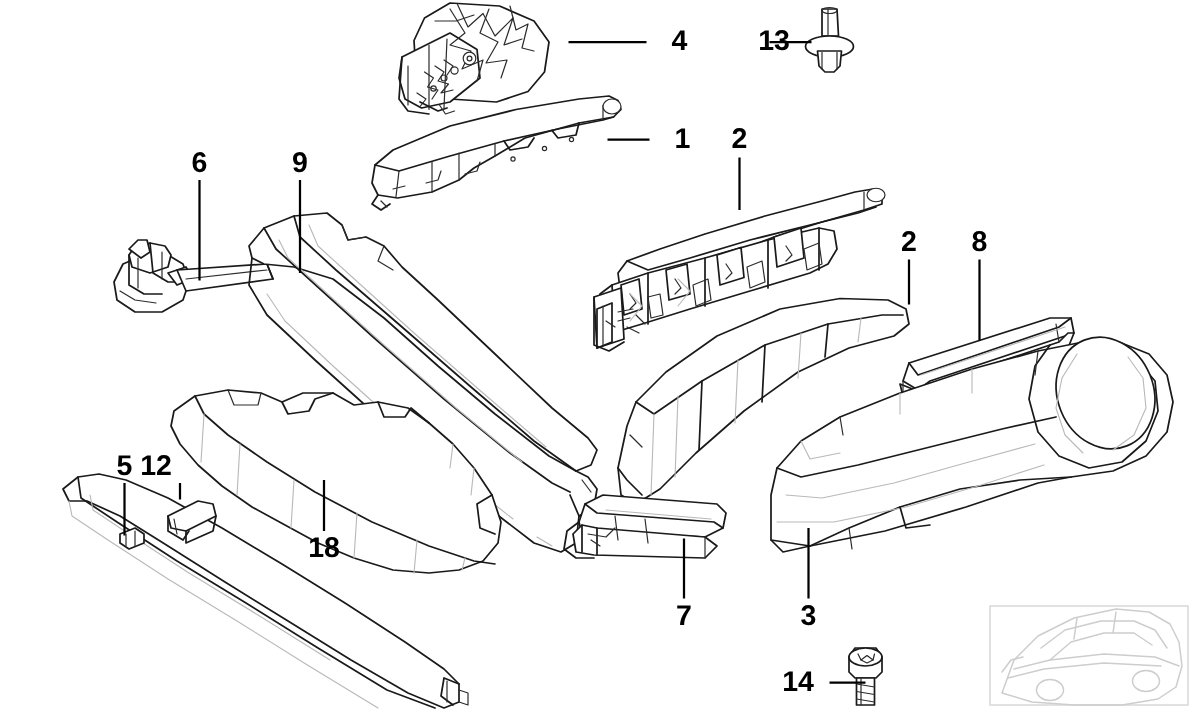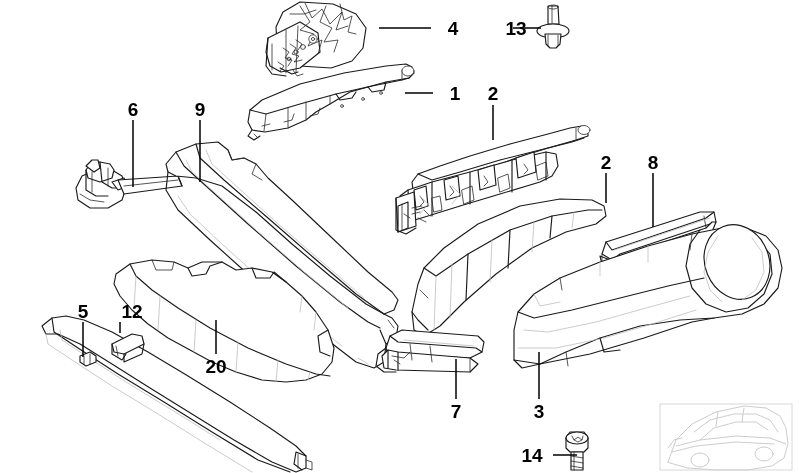--- a/index.html
+++ b/index.html
@@ -333,19 +333,19 @@
       <div class="callout-label" style="left: 455px; top: 93px;">1</div>
       <div class="callout-label" style="left: 493px; top: 93px;">2</div>
       <div class="callout-label" style="left: 539px; top: 411px;">3</div>
       <div class="callout-label" style="left: 453px; top: 28px;">4</div>
       <div class="callout-label" style="left: 83px; top: 311px;">5</div>
       <div class="callout-label" style="left: 133px; top: 109px;">6</div>
       <div class="callout-label" style="left: 456px; top: 411px;">7</div>
       <div class="callout-label" style="left: 653px; top: 162px;">8</div>
       <div class="callout-label" style="left: 200px; top: 109px;">9</div>
       <div class="callout-label" style="left: 606px; top: 162px;">2</div>
-      <div class="callout-label" style="left: 216px; top: 366px;">20</div>
-      <div class="callout-label" style="left: 132px; top: 311px;">12</div>
+      <div class="callout-label" style="left: 216px; top: 366px;">18</div>
+      <div class="callout-label" style="left: 104px; top: 311px;">12</div>
       <div class="callout-label" style="left: 516px; top: 28px;">13</div>
       <div class="callout-label" style="left: 532px; top: 455px;">14</div>
     </div>
 
 </div>
 
 </body></html>

